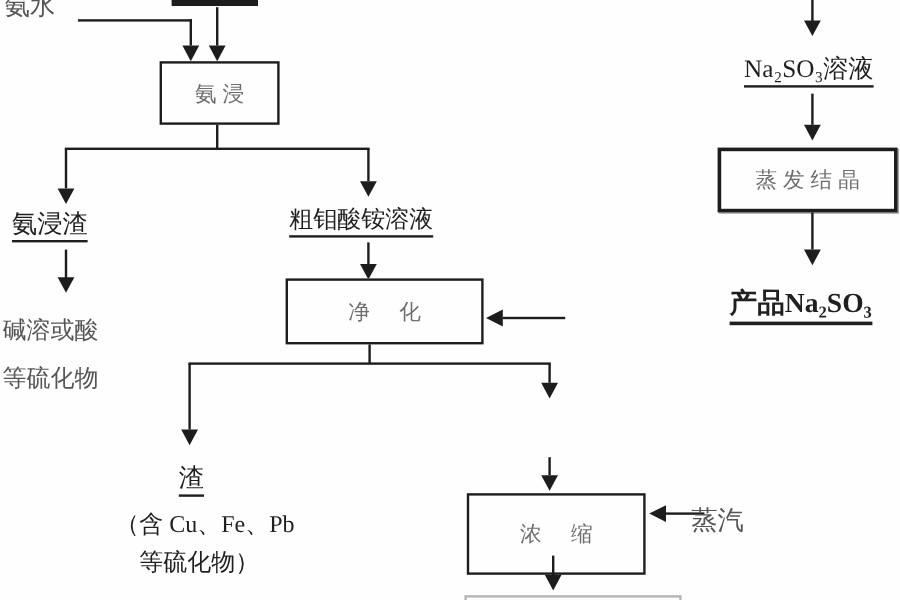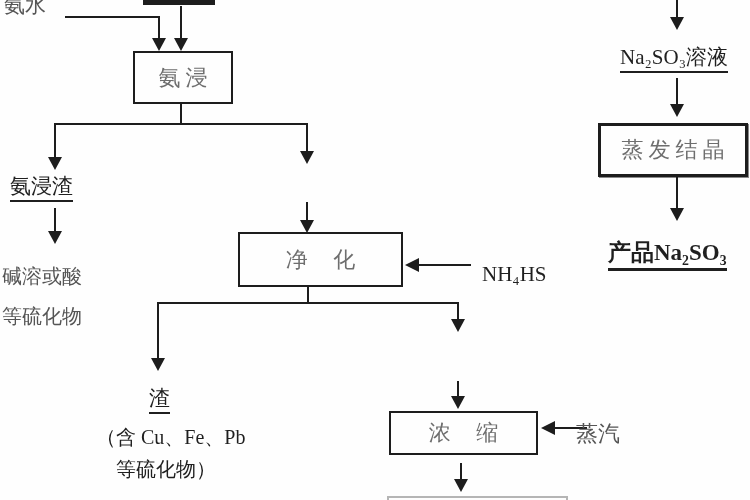--- a/index.html
+++ b/index.html
@@ -9,21 +9,21 @@
   }
   html,body{margin:0;padding:0;}
   body{font-family:"Liberation Serif","DejaVu Serif",serif;background:#fff;}
   .stage{position:relative;width:750px;height:500px;overflow:hidden;background:var(--background);}
   .vline{position:absolute;width:2px;background:var(--line);}
   .hline{position:absolute;height:2px;background:var(--line);}
   .ah-down{position:absolute;width:0;height:0;border-left:7px solid transparent;border-right:7px solid transparent;border-top:13px solid var(--line);}
   .ah-left{position:absolute;width:0;height:0;border-top:7px solid transparent;border-bottom:7px solid transparent;border-right:14px solid var(--line);}
   .node{position:absolute;box-sizing:border-box;border:2px solid var(--box_border);background:var(--background);
         display:flex;align-items:center;justify-content:center;color:var(--box_text);
-        font-size:22px;letter-spacing:5px;text-indent:5px;}
+        font-size:18px;letter-spacing:5px;text-indent:5px;}
   .node.thick{border-width:3px;box-shadow:1px 1px 0 #8a8a8a;}
   .lbl{position:absolute;white-space:nowrap;font-size:20px;color:var(--label_mid);line-height:1.2;}
   .u{border-bottom:2px solid currentColor;padding-bottom:1px;}
   .u3{border-bottom:3px solid currentColor;padding-bottom:1px;}
   .dark{color:var(--label_dark);}
   .gray{color:var(--label_gray);}
   .bold{font-weight:bold;font-size:23px;}
   .bar{position:absolute;background:var(--line);}
   .partialbox{position:absolute;box-sizing:border-box;border:2px solid var(--faint_border);background:var(--background);}
   .note{font-size:20px;}
@@ -53,42 +53,42 @@
   <div class="ah-down" style="left:300px;top:151px;"></div>
 
   <div class="lbl dark u" style="left:10px;top:174px;font-size:21px;">氨浸渣</div>
   <div class="vline" style="left:54px;top:208px;height:24px;"></div>
   <div class="ah-down" style="left:48px;top:231px;"></div>
   <div class="lbl gray note" style="left:2px;top:256px;line-height:40px;">
     <span class="row">碱溶或酸</span>
     <span class="row">等硫化物</span>
   </div>
 
+  <div class="lbl dark u" style="left:241px;top:171px;">粗钼酸铵溶液</div>
   <div class="vline" style="left:306px;top:202px;height:19px;"></div>
   <div class="ah-down" style="left:300px;top:220px;"></div>
   <div class="node" style="left:238px;top:232px;width:165px;height:55px;letter-spacing:10px;text-indent:10px;">净 化</div>
 
   <div class="ah-left" style="left:405px;top:258px;"></div>
   <div class="hline" style="left:419px;top:264px;width:52px;"></div>
-  <div class="lbl dark" style="left:482px;top:262px;font-size:21px;">NH₄HS</div>
 
   <div class="vline" style="left:307px;top:287px;height:16px;"></div>
   <div class="hline" style="left:157px;top:302px;width:302px;"></div>
   <div class="vline" style="left:157px;top:303px;height:55px;"></div>
   <div class="ah-down" style="left:151px;top:358px;"></div>
   <div class="vline" style="left:457px;top:303px;height:16px;"></div>
   <div class="ah-down" style="left:451px;top:319px;"></div>
 
   <div class="lbl dark u" style="left:149px;top:386px;font-size:21px;">渣</div>
   <div class="lbl dark" style="left:96px;top:425px;">（含 Cu、Fe、Pb</div>
   <div class="lbl dark" style="left:116px;top:457px;">等硫化物）</div>
 
   <div class="vline" style="left:457px;top:381px;height:15px;"></div>
   <div class="ah-down" style="left:451px;top:396px;"></div>
-  <div class="node" style="left:389px;top:411px;width:149px;height:44px;letter-spacing:10px;text-indent:10px;">浓 缩</div>
+  <div class="node" style="left:389px;top:411px;width:149px;height:68px;letter-spacing:10px;text-indent:10px;">浓 缩</div>
 
   <div class="ah-left" style="left:541px;top:421px;"></div>
   <div class="hline" style="left:555px;top:427px;width:32px;"></div>
   <div class="lbl gray" style="left:576px;top:421px;font-size:22px;">蒸汽</div>
 
   <div class="vline" style="left:460px;top:463px;height:17px;"></div>
   <div class="ah-down" style="left:454px;top:479px;"></div>
   <div class="partialbox" style="left:387px;top:496px;width:181px;height:12px;"></div>
 
   <div class="vline" style="left:676px;top:0;height:18px;"></div>

